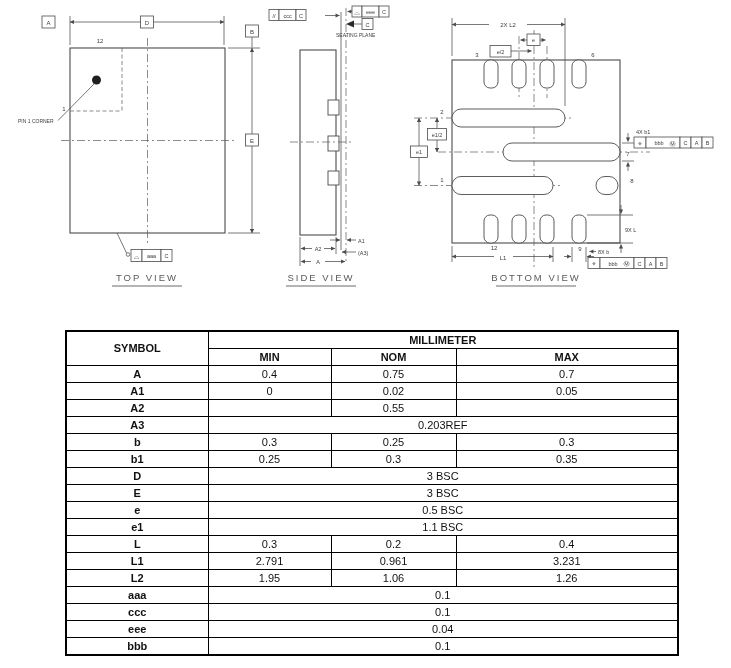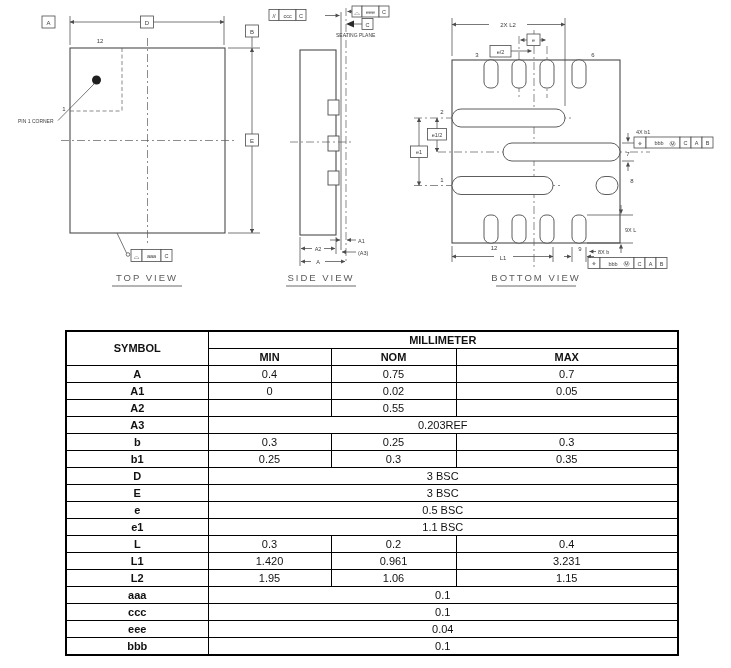--- a/index.html
+++ b/index.html
@@ -349,29 +349,29 @@
           <td colspan="3">1.1 BSC</td>
         </tr>
         <tr>
           <td class="sym">L</td>
           <td>0.3</td>
           <td>0.2</td>
           <td>0.4</td>
         </tr>
         <tr>
           <td class="sym">L1</td>
-          <td>1.420</td>
+          <td>2.791</td>
           <td>0.961</td>
           <td>3.231</td>
         </tr>
         <tr>
           <td class="sym">L2</td>
           <td>1.95</td>
           <td>1.06</td>
-          <td>1.15</td>
+          <td>1.26</td>
         </tr>
         <tr>
           <td class="sym">aaa</td>
           <td colspan="3">0.1</td>
         </tr>
         <tr>
           <td class="sym">ccc</td>
           <td colspan="3">0.1</td>
         </tr>
         <tr>

